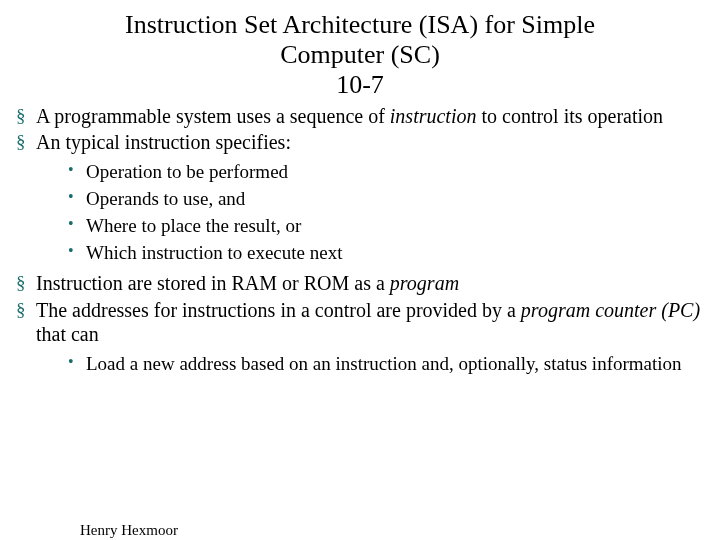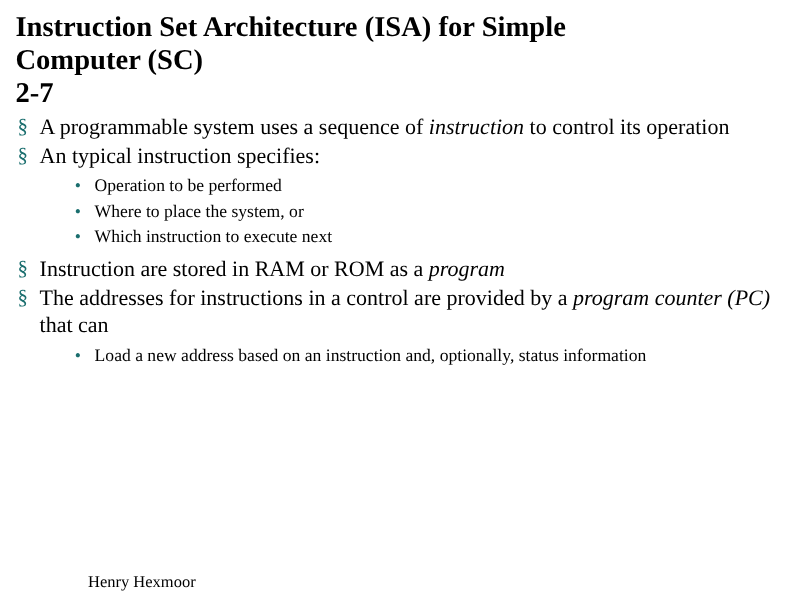--- a/index.html
+++ b/index.html
@@ -7,22 +7,22 @@
       width: 720px;
       height: 540px;
       background: #fff;
       font-family: "Times New Roman", Times, serif;
       color: #000;
       padding: 10px 14px 8px 14px;
       position: relative;
     }
     .title {
       font-size: 26px;
-      font-weight: bold;
-      text-align: left;
+      font-weight: normal;
+      text-align: center;
       line-height: 1.15;
       margin-bottom: 4px;
     }
     ul.lvl1 {
       list-style: none;
       padding-left: 0;
     }
     ul.lvl1 > li {
       position: relative;
       padding-left: 22px;
@@ -40,21 +40,21 @@
     }
     ul.lvl2 {
       list-style: none;
       padding-left: 32px;
       margin-top: 6px;
       margin-bottom: 6px;
     }
     ul.lvl2 > li {
       position: relative;
       padding-left: 18px;
-      font-size: 16px;
+      font-size: 19px;
       line-height: 1.3;
       margin-bottom: 2px;
     }
     ul.lvl2 > li::before {
       content: "•";
       position: absolute;
       left: 0;
       top: 0;
       color: #1a6e6e;
       font-size: 16px;
@@ -78,32 +78,33 @@
       color: #1a6e6e;
       margin-top: 36px;
     }
   </style>
 </head>
 <body>
 
 <div class="title">
   <span>Instruction Set Architecture (ISA) for Simple</span><br>
   <span>Computer (SC)</span><br>
-  <span>2-7</span>
+  <span>10-7</span>
 </div>
 
 <ul class="lvl1">
   <li>
     <span>A programmable system uses a sequence of </span><span class="italic">instruction</span><span> to control its operation</span>
   </li>
   <li>
     <span>An typical instruction specifies:</span>
     <ul class="lvl2">
       <li><span>Operation to be performed</span></li>
-      <li><span>Where to place the system, or</span></li>
+      <li><span>Operands to use, and</span></li>
+      <li><span>Where to place the result, or</span></li>
       <li><span>Which instruction to execute next</span></li>
     </ul>
   </li>
   <li>
     <span>Instruction are stored in RAM or ROM as a </span><span class="italic">program</span>
   </li>
   <li>
     <span>The addresses for instructions in a control are provided by a </span><span class="italic">program counter (PC)</span><span> that can</span>
     <ul class="lvl2">
       <li><span>Load a new address based on an instruction and, optionally, status information</span></li>

